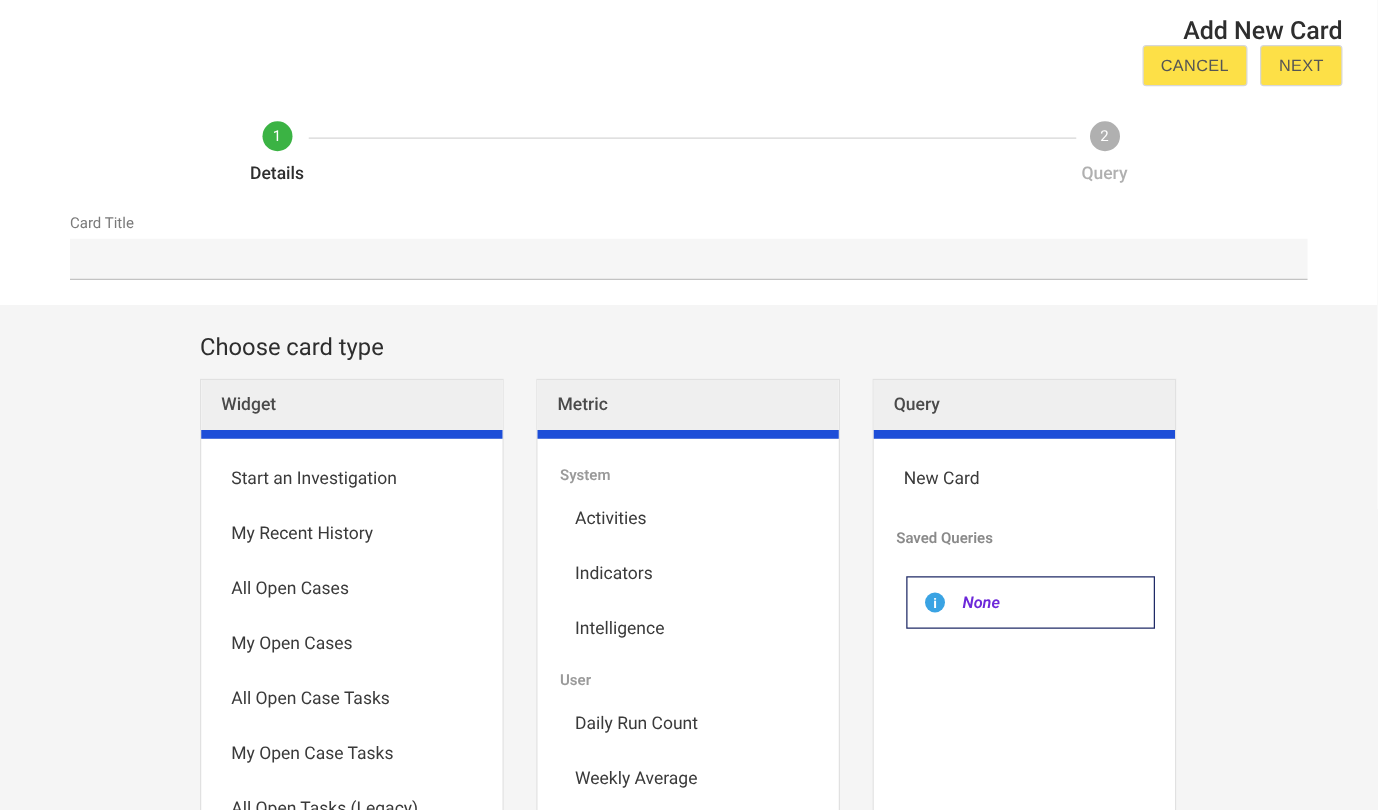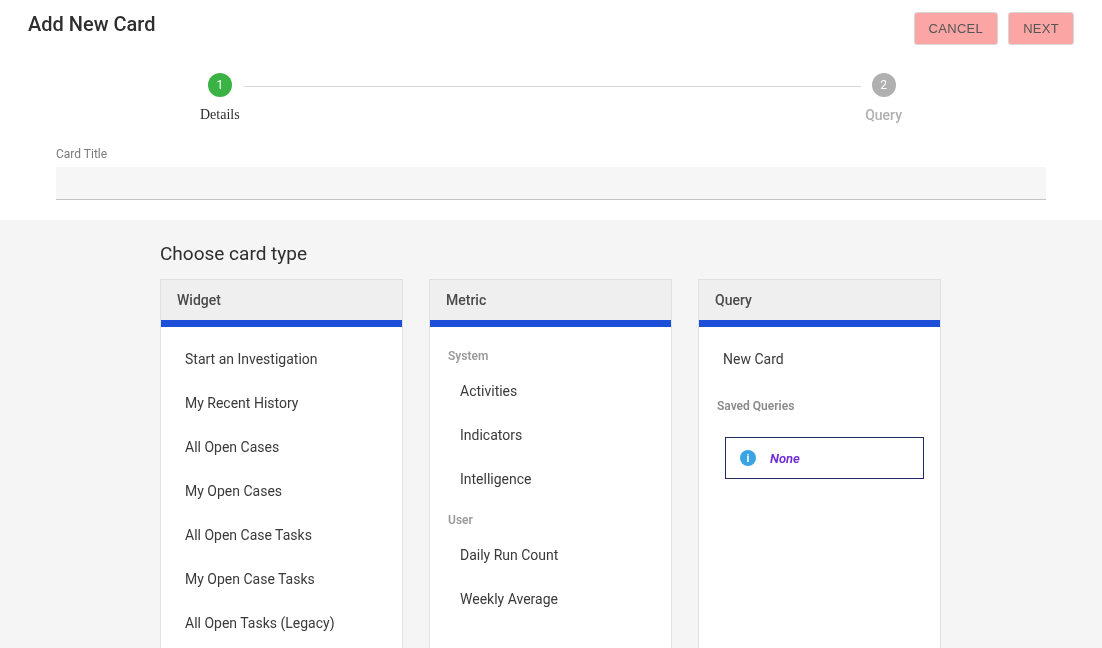--- a/index.html
+++ b/index.html
@@ -11,34 +11,35 @@
       font-family: -apple-system, BlinkMacSystemFont, "Segoe UI", Roboto, "Helvetica Neue", Arial, sans-serif;
       background: #ffffff;
       color: #333;
       width: 1102px;
       height: 648px;
       overflow: hidden;
     }
     .header {
       display: flex;
       justify-content: space-between;
-      align-items: flex-start;
+      align-items: flex-end;
       padding: 12px 28px 8px 28px;
+      flex-direction: column;
     }
     .page-title {
       font-size: 20px;
       font-weight: 500;
       color: #2e2e2e;
     }
     .header-buttons {
       display: flex;
       gap: 10px;
     }
     .btn {
-      background: #fca5a5;
+      background: #fde047;
       border: 1px solid #d7d7d7;
       border-radius: 3px;
       padding: 8px 14px;
       font-size: 13px;
       color: #555;
       cursor: pointer;
       letter-spacing: 0.3px;
     }
     .stepper {
       display: flex;
@@ -69,21 +70,20 @@
     .step-circle.inactive {
       background: #b0b0b0;
     }
     .step-label {
       margin-top: 10px;
       font-size: 14px;
       font-weight: 500;
     }
     .step-label.active {
       color: #2e2e2e;
-      font-family: Liberation Serif, serif;
     }
     .step-label.inactive {
       color: #b0b0b0;
     }
     .step-line {
       height: 1px;
       background: #d6d6d6;
       flex: 1;
       margin: 0 4px;
       position: relative;

